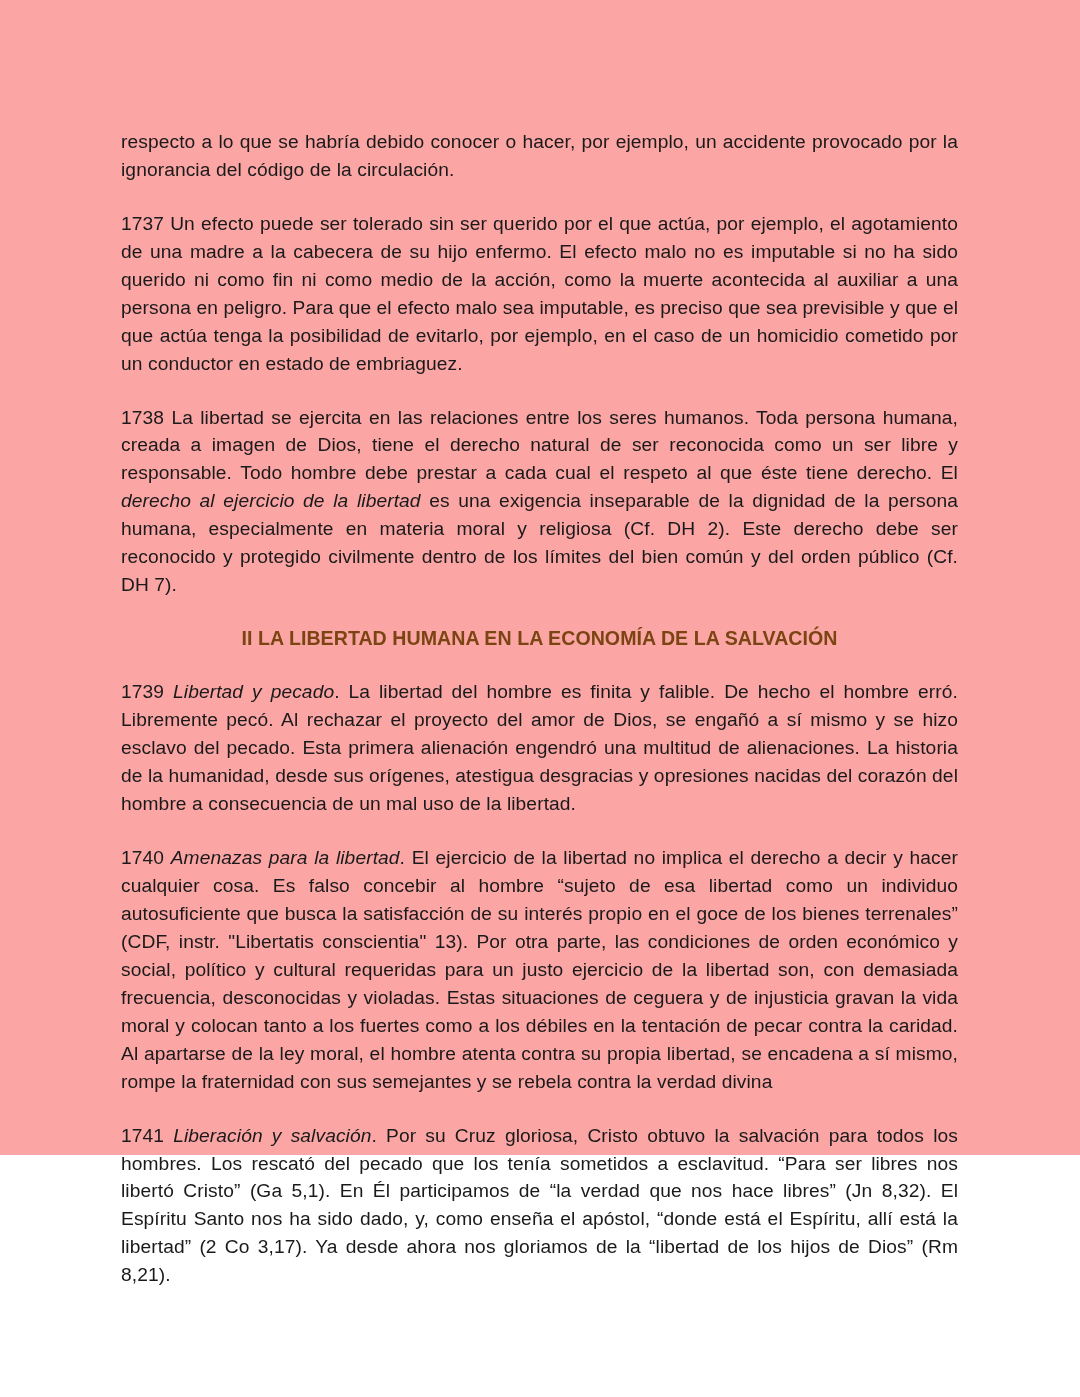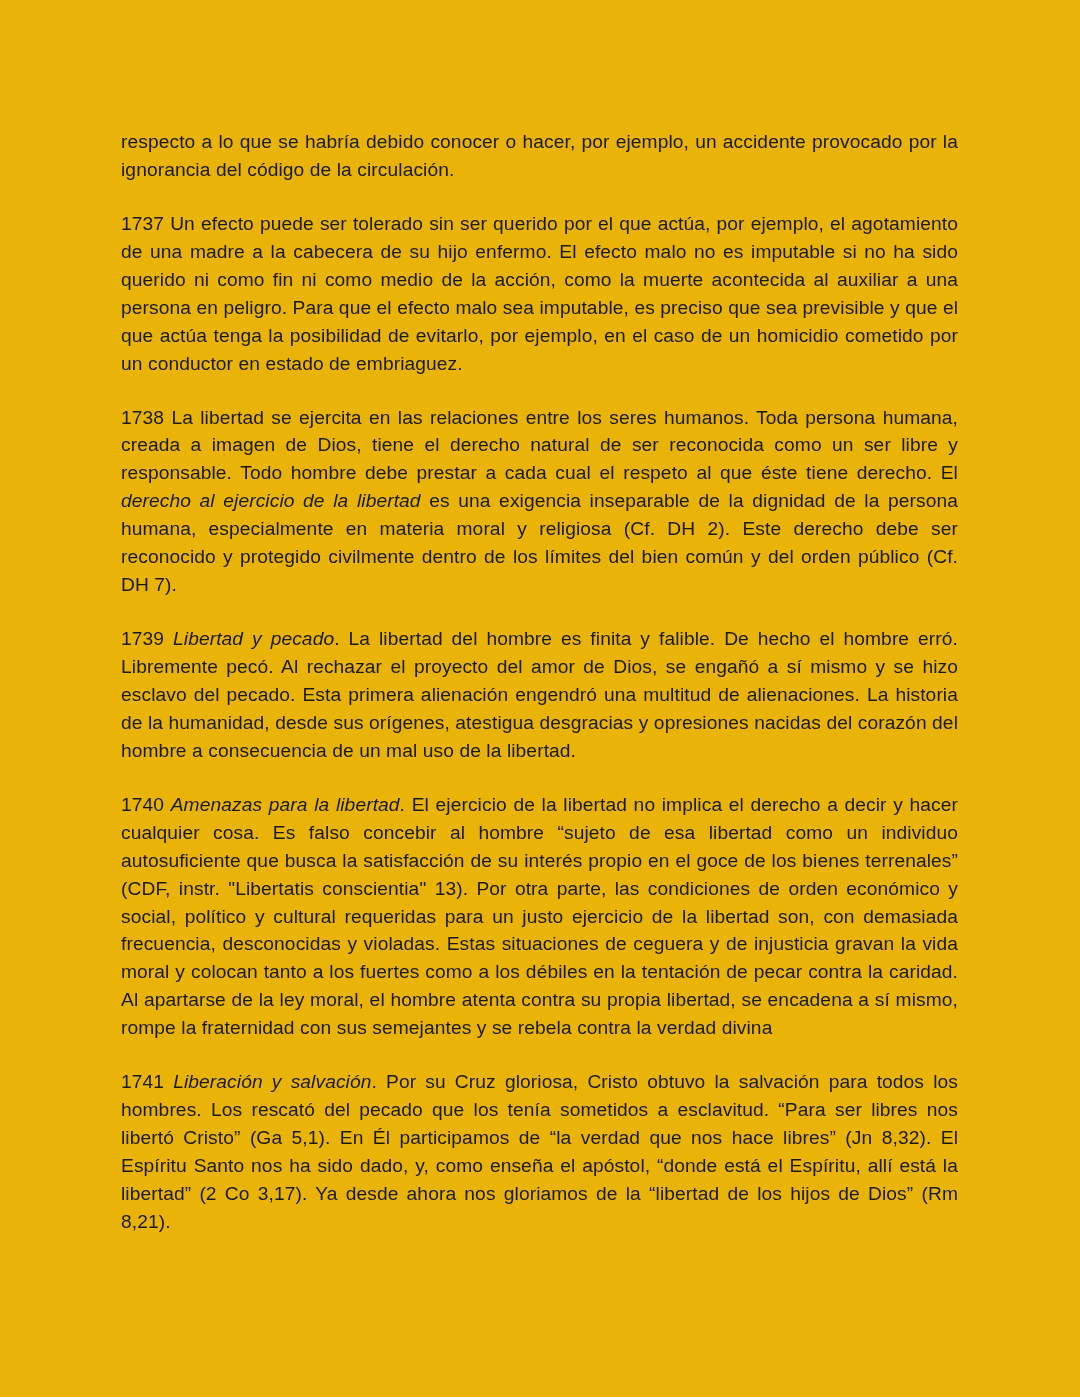--- a/index.html
+++ b/index.html
@@ -11,22 +11,22 @@
   body {
     width: 1080px;
     height: 1397px;
     font-family: "Liberation Sans", "DejaVu Sans", sans-serif;
     color: #111111;
     overflow: hidden;
   }
   .page {
     position: relative;
     width: 1080px;
-    height: 1397px;
-    background: #eab308;
+    height: 1155px;
+    background: #fca5a5;
     box-sizing: border-box;
     padding: 128px 122px 0 121px;
   }
   .content {
     width: 837px;
   }
   p.para {
     margin: 0 0 26px 0;
     font-size: 19.2px;
     line-height: 1.455;
@@ -59,20 +59,21 @@
 
 <div class="page">
   <div class="content">
 
     <p class="para">respecto a lo que se habría debido conocer o hacer, por ejemplo, un accidente provocado por la ignorancia del código de la circulación.</p>
 
     <p class="para">1737 Un efecto puede ser tolerado sin ser querido por el que actúa, por ejemplo, el agotamiento de una madre a la cabecera de su hijo enfermo. El efecto malo no es imputable si no ha sido querido ni como fin ni como medio de la acción, como la muerte acontecida al auxiliar a una persona en peligro. Para que el efecto malo sea imputable, es preciso que sea previsible y que el que actúa tenga la posibilidad de evitarlo, por ejemplo, en el caso de un homicidio cometido por un conductor en estado de embriaguez.</p>
 
     <p class="para"><span>1738 La libertad se ejercita en las relaciones entre los seres humanos. Toda persona humana, creada a imagen de Dios, tiene el derecho natural de ser reconocida como un ser libre y responsable. Todo hombre debe prestar a cada cual el respeto al que éste tiene derecho. El </span><em class="runin">derecho al ejercicio de la libertad</em><span> es una exigencia inseparable de la dignidad de la persona humana, especialmente en materia moral y religiosa (Cf. DH 2). Este derecho debe ser reconocido y protegido civilmente dentro de los límites del bien común y del orden público (Cf. DH 7).</span></p>
 
+    <h2 class="section-heading">II LA LIBERTAD HUMANA EN LA ECONOMÍA DE LA SALVACIÓN</h2>
 
     <p class="para"><span>1739 </span><em class="runin">Libertad y pecado</em><span>. La libertad del hombre es finita y falible. De hecho el hombre erró. Libremente pecó. Al rechazar el proyecto del amor de Dios, se engañó a sí mismo y se hizo esclavo del pecado. Esta primera alienación engendró una multitud de alienaciones. La historia de la humanidad, desde sus orígenes, atestigua desgracias y opresiones nacidas del corazón del hombre a consecuencia de un mal uso de la libertad.</span></p>
 
     <p class="para"><span>1740 </span><em class="runin">Amenazas para la libertad</em><span>. El ejercicio de la libertad no implica el derecho a decir y hacer cualquier cosa. Es falso concebir al hombre “sujeto de esa libertad como un individuo autosuficiente que busca la satisfacción de su interés propio en el goce de los bienes terrenales” (CDF, instr. "Libertatis conscientia" 13). Por otra parte, las condiciones de orden económico y social, político y cultural requeridas para un justo ejercicio de la libertad son, con demasiada frecuencia, desconocidas y violadas. Estas situaciones de ceguera y de injusticia gravan la vida moral y colocan tanto a los fuertes como a los débiles en la tentación de pecar contra la caridad. Al apartarse de la ley moral, el hombre atenta contra su propia libertad, se encadena a sí mismo, rompe la fraternidad con sus semejantes y se rebela contra la verdad divina</span></p>
 
     <p class="para"><span>1741 </span><em class="runin">Liberación y salvación</em><span>. Por su Cruz gloriosa, Cristo obtuvo la salvación para todos los hombres. Los rescató del pecado que los tenía sometidos a esclavitud. “Para ser libres nos libertó Cristo” (Ga 5,1). En Él participamos de “la verdad que nos hace libres” (Jn 8,32). El Espíritu Santo nos ha sido dado, y, como enseña el apóstol, “donde está el Espíritu, allí está la libertad” (2 Co 3,17). Ya desde ahora nos gloriamos de la “libertad de los hijos de Dios” (Rm 8,21).</span></p>
 
   </div>
 </div>
 

